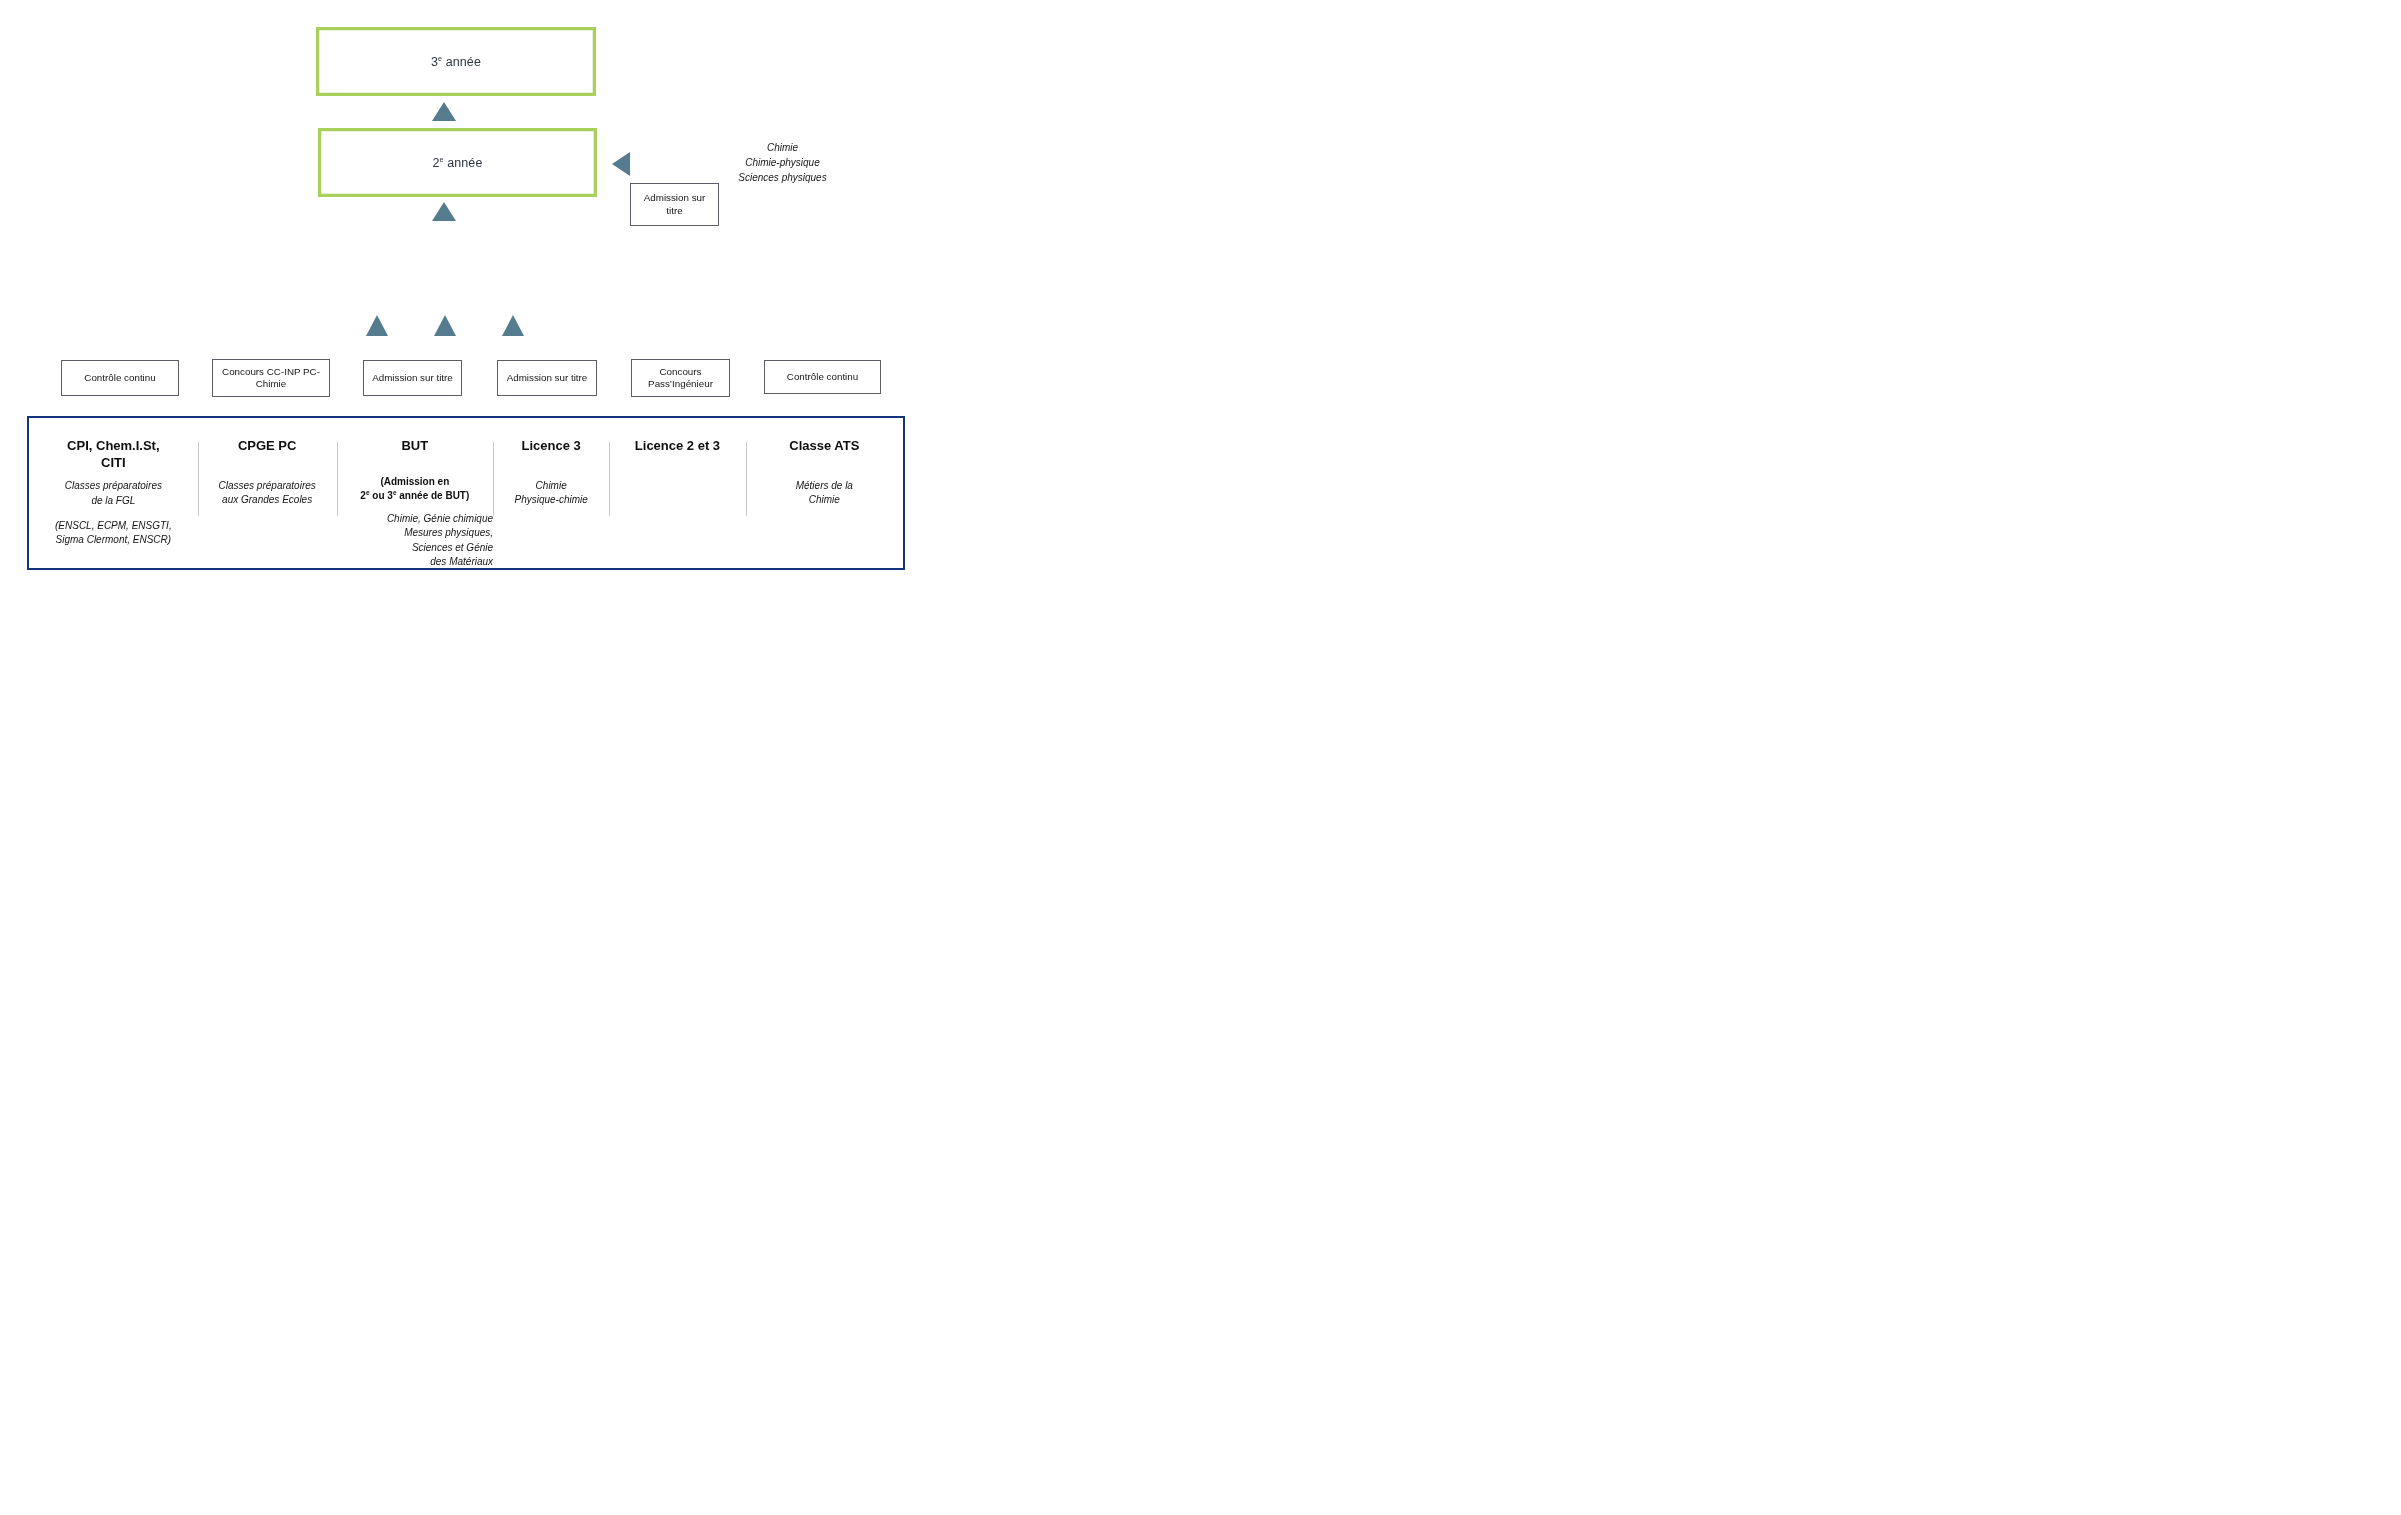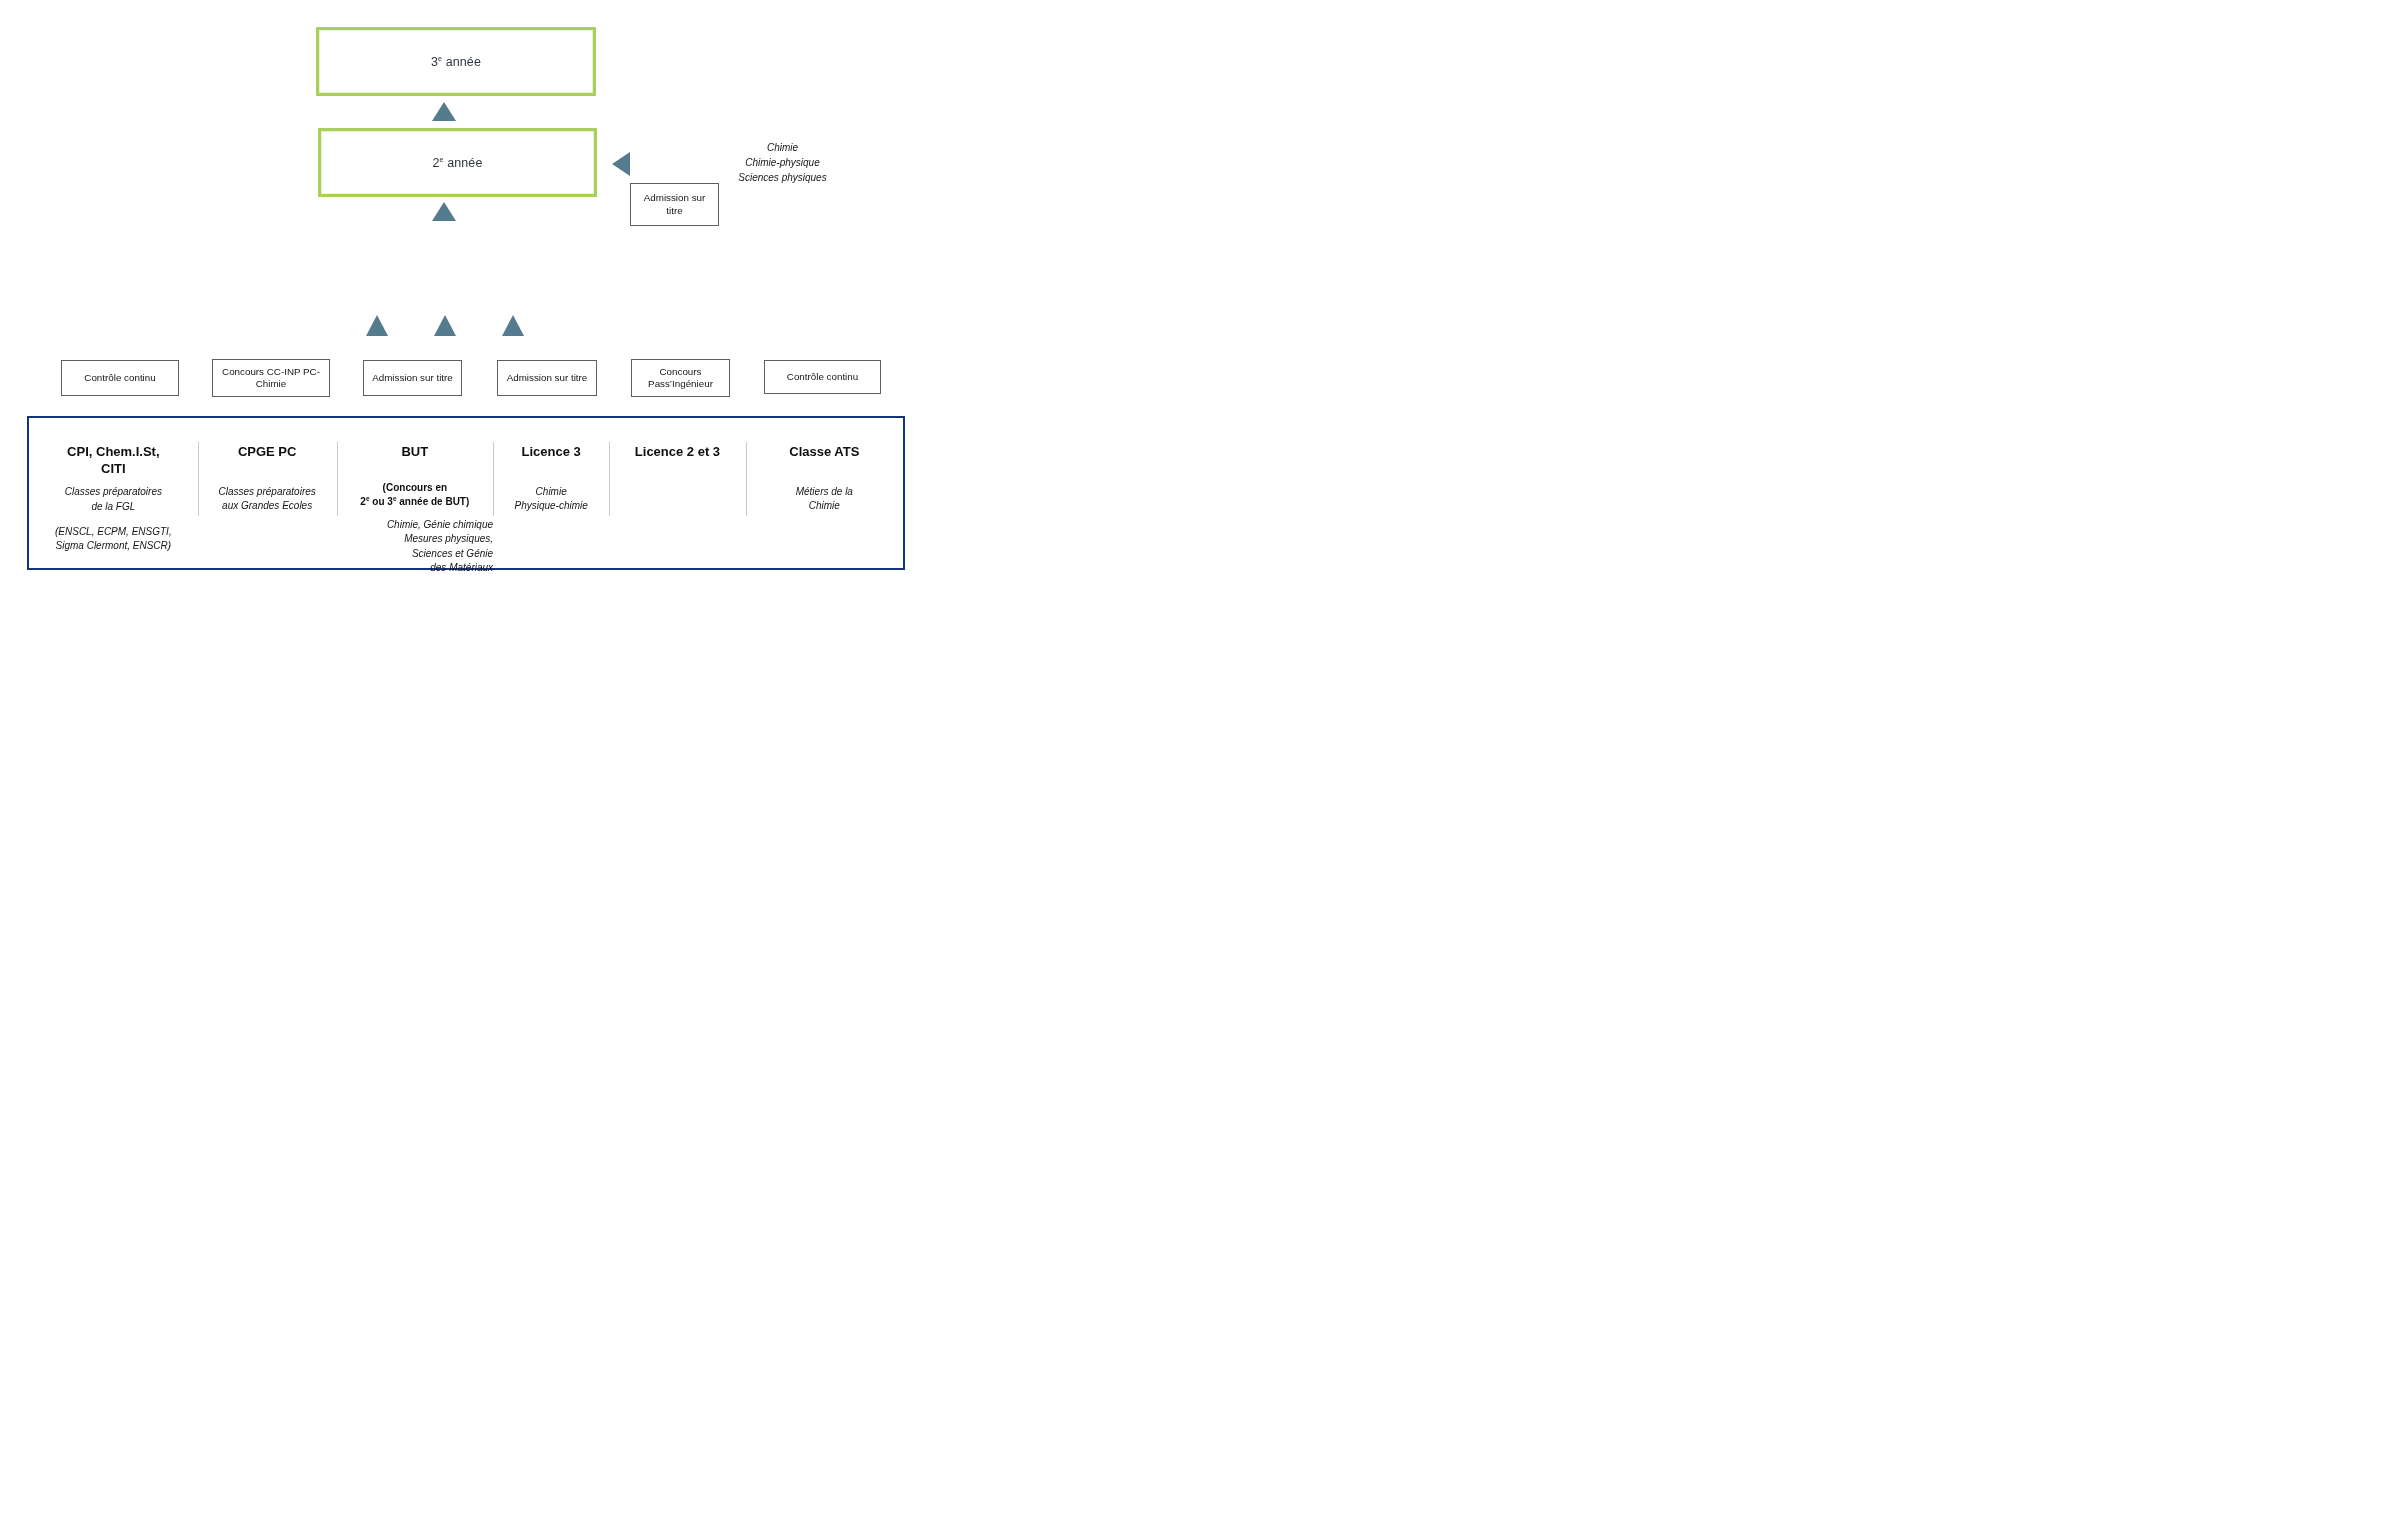--- a/index.html
+++ b/index.html
@@ -30,21 +30,21 @@
   
   .sbox{position:absolute;box-sizing:border-box;background:#ffffff;
         border:1.2px solid #5d5d66;border-bottom-width:1.8px;
         display:flex;align-items:center;justify-content:center;text-align:center;
         font-size:9.8px;line-height:12.5px;color:#161616;padding:1.2px 3.6px;}
 
   
   .bottom-box{position:absolute;left:27px;top:416px;width:878px;height:154px;
               box-sizing:border-box;border:2.4px solid #14357d;background:#ffffff;
               display:flex;}
-  .col{box-sizing:border-box;text-align:center;padding-top:26px;}
+  .col{box-sizing:border-box;text-align:center;padding-top:20px;}
   .col-title{font-weight:bold;font-size:13px;line-height:16.6px;color:#0e0e0e;}
   .col-desc{font-style:italic;font-size:10px;line-height:14.3px;color:#141414;}
   .col-note{font-weight:bold;font-size:10px;line-height:14.3px;color:#0e0e0e;}
   .col-note sup,.col-desc sup{font-size:6.5px;line-height:0;}
   .mt-sm{margin-top:11px;}
   .mt-md{margin-top:8.3px;}
   .mt-lg{margin-top:24px;}
   .mt-note{margin-top:20px;}
   .mt-xs{margin-top:9px;text-align:right;}
   .vdiv{position:absolute;width:0.6px;top:24px;height:74px;background:#c9c9c9;}
@@ -112,21 +112,21 @@
         <div>Classes préparatoires</div>
         <div>aux Grandes Ecoles</div>
       </div>
     </div>
 
     <div class="col" style="width:17.9%">
       <div class="col-title">
         <div>BUT</div>
       </div>
       <div class="col-note mt-note">
-        <div>(Concours en</div>
+        <div>(Admission en</div>
         <div><span>2</span><sup>e</sup><span> ou 3</span><sup>e</sup><span> année de BUT)</span></div>
       </div>
       <div class="col-desc mt-xs">
         <div>Chimie, Génie chimique</div>
         <div>Mesures physiques,</div>
         <div>Sciences et Génie</div>
         <div>des Matériaux</div>
       </div>
     </div>
 

